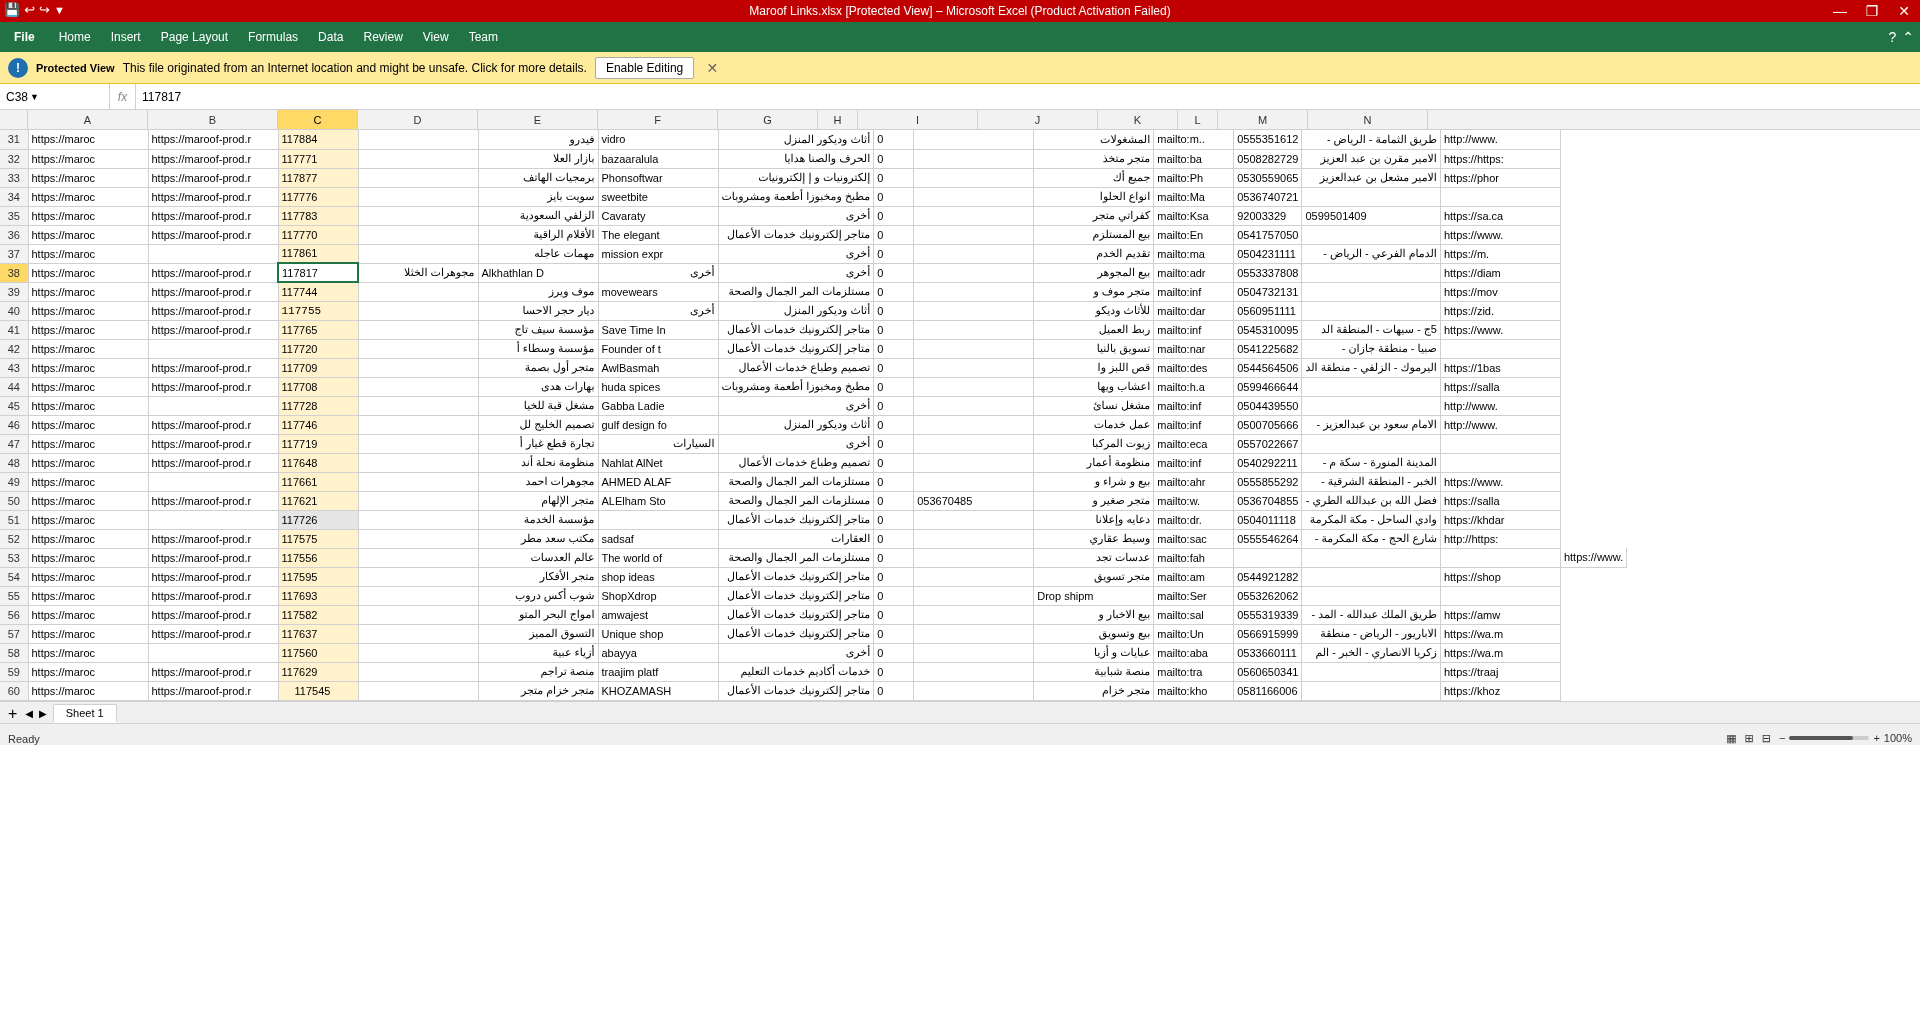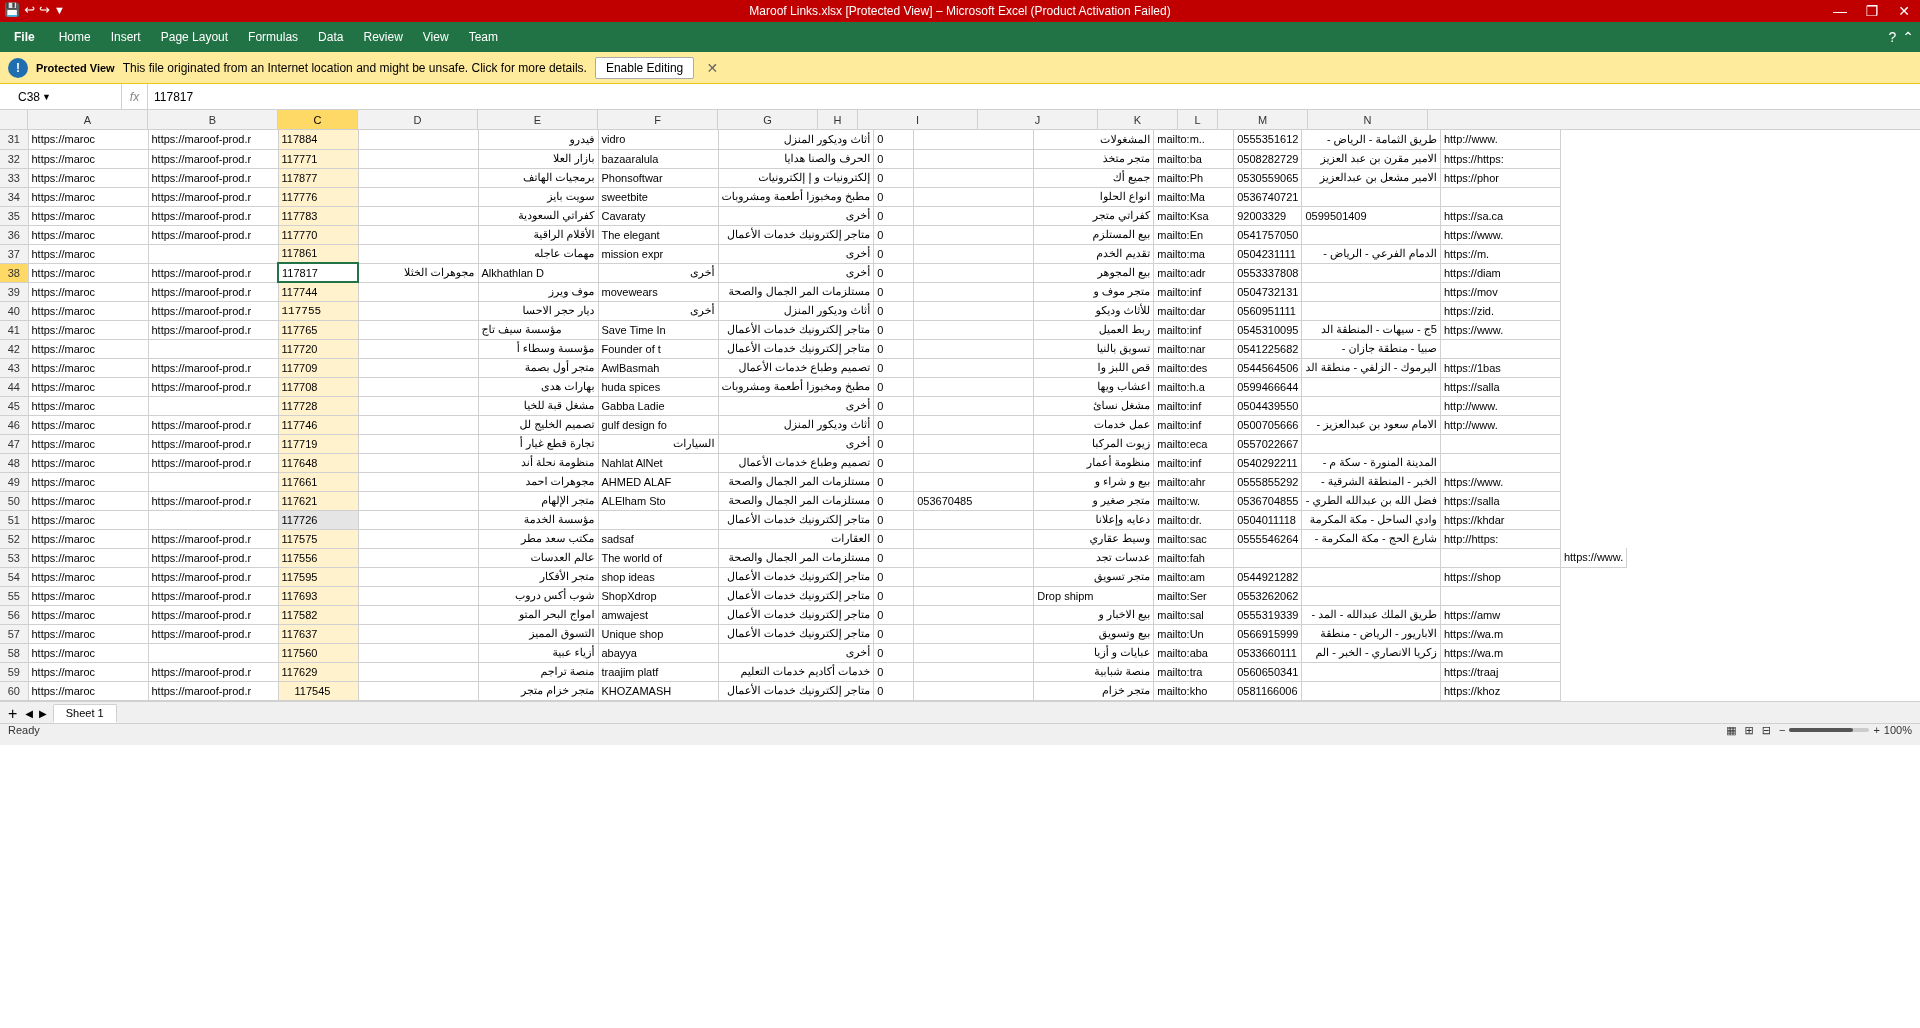--- a/index.html
+++ b/index.html
@@ -104,21 +104,20 @@
       color: #666;
     }
 
     
     #formula-bar {
       height: 26px;
       display: flex;
       align-items: center;
       border-bottom: 1px solid #d0d0d0;
       background: #fff;
-      padding-left: 12px;
     }
     #name-box {
       width: 110px;
       height: 26px;
       border-right: 1px solid #d0d0d0;
       display: flex;
       align-items: center;
       padding: 0 6px;
       font-size: 12px;
       flex-shrink: 0;
@@ -197,21 +196,21 @@
       border-right: 1px solid #d0d0d0;
     }
     .row-num.selected { background: #ffd966; }
 
     
     #status-bar {
       height: 22px;
       background: #f0f0f0;
       border-top: 1px solid #d0d0d0;
       display: flex;
-      align-items: flex-start;
+      align-items: flex-end;
       padding: 0 8px;
       justify-content: space-between;
       font-size: 11px;
       color: #333;
     }
     #status-right {
       display: flex;
       align-items: center;
       gap: 8px;
     }
@@ -408,21 +407,21 @@
             <td>0536740721</td>
             <td></td>
             <td></td>
           </tr>
           <tr>
             <td class="row-num">35</td>
             <td>https://maroc</td>
             <td>https://maroof-prod.r</td>
             <td style="background: rgb(255, 242, 204);">117783</td>
             <td></td>
-            <td style="direction: rtl; text-align: right;">كفراتي السعودية</td>
+            <td style="direction: rtl; text-align: right;">الزلفي السعودية</td>
             <td>Cavaraty</td>
             <td style="direction: rtl; text-align: right;">أخرى</td>
             <td>0</td>
             <td></td>
             <td style="direction: rtl; text-align: right;">كفراتي متجر</td>
             <td>mailto:Ksa</td>
             <td>92003329</td>
             <td>0599501409</td>
             <td>https://sa.ca</td>
           </tr>
@@ -510,21 +509,21 @@
             <td>0560951111</td>
             <td></td>
             <td>https://zid.</td>
           </tr>
           <tr>
             <td class="row-num">41</td>
             <td>https://maroc</td>
             <td>https://maroof-prod.r</td>
             <td style="background: rgb(255, 242, 204);">117765</td>
             <td></td>
-            <td style="direction: rtl; text-align: left;">مؤسسة سيف تاج</td>
+            <td style="direction: rtl; text-align: right;">مؤسسة سيف تاج</td>
             <td>Save Time In</td>
             <td style="direction: rtl; text-align: right;">متاجر إلكترونيك خدمات الأعمال</td>
             <td>0</td>
             <td></td>
             <td style="direction: rtl; text-align: right;">ربط العميل</td>
             <td>mailto:inf</td>
             <td>0545310095</td>
             <td style="direction: rtl; text-align: right;">5ج - سيهات - المنطقة الد</td>
             <td>https://www.</td>
           </tr>

